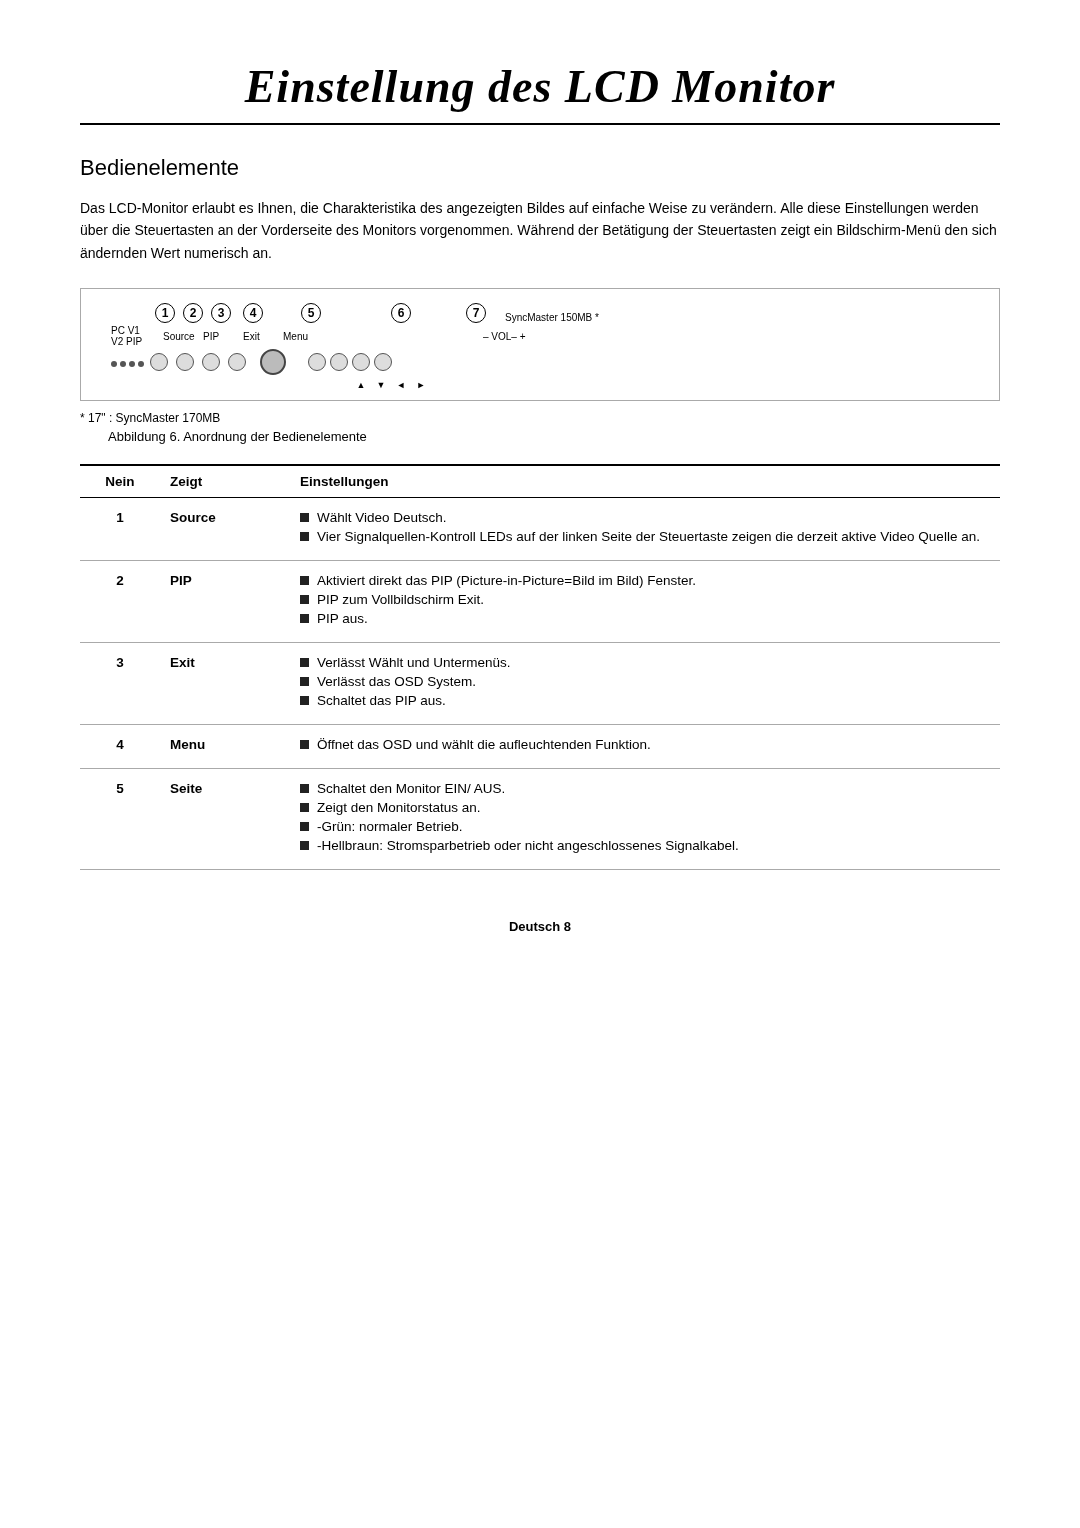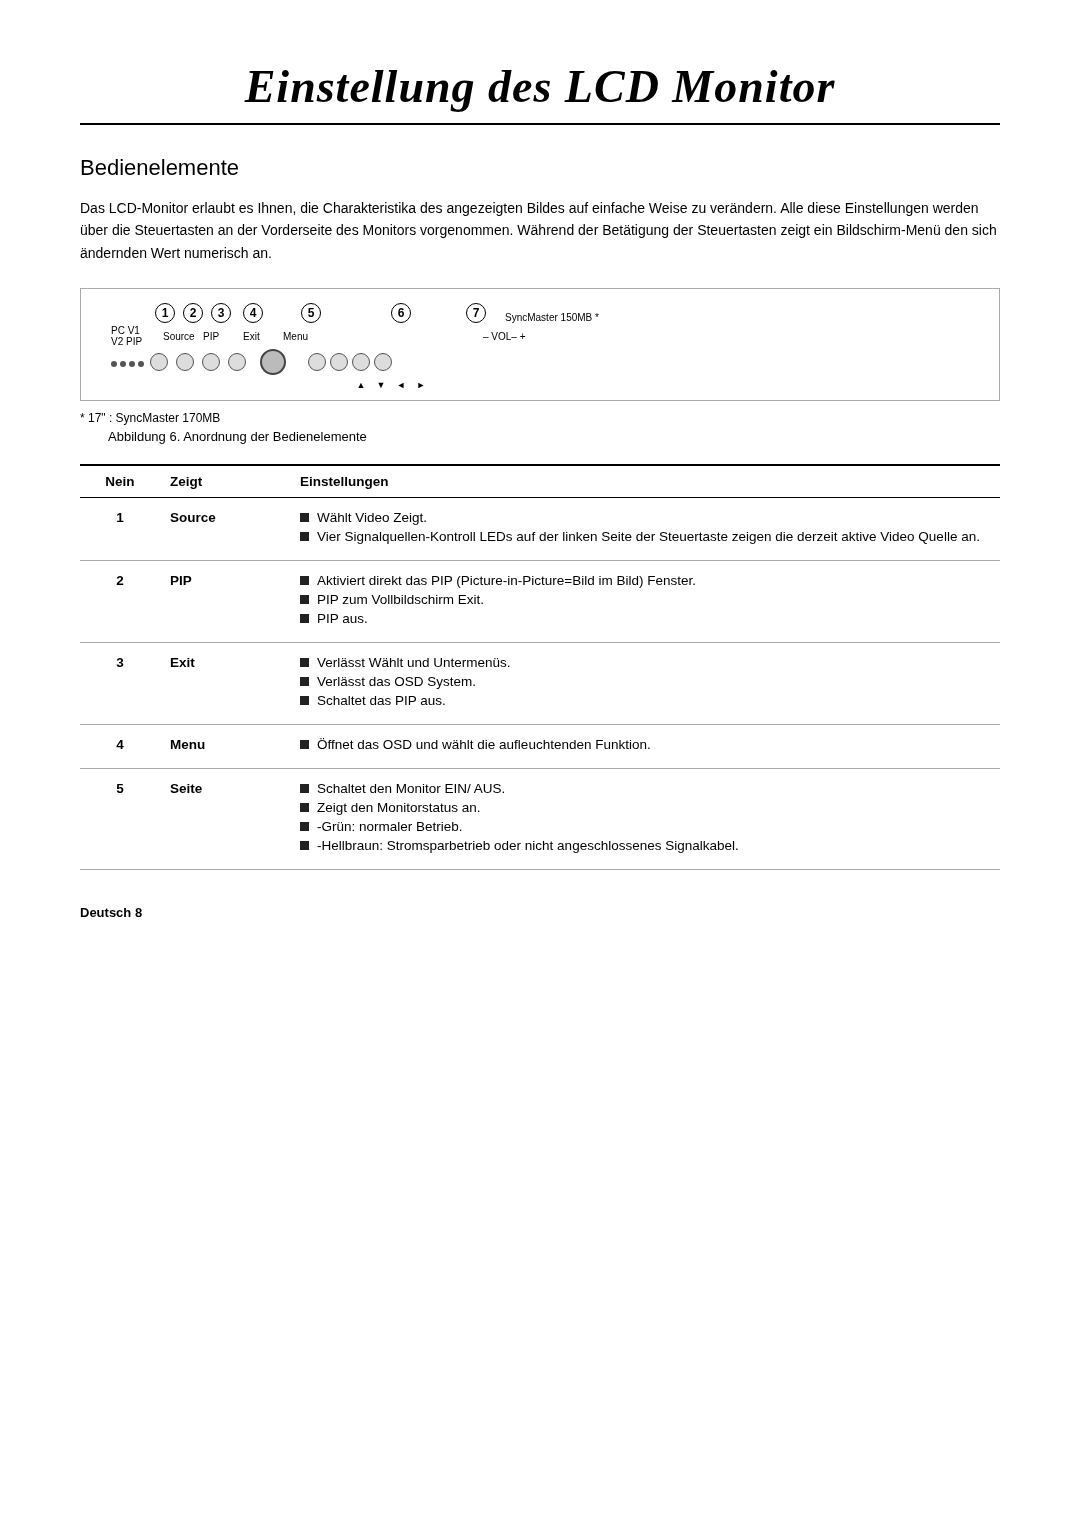--- a/index.html
+++ b/index.html
@@ -98,21 +98,21 @@
     .diagram-caption {
       font-size: 13px;
       margin-bottom: 20px;
       margin-left: 28px;
     }
     
     table {
       width: 100%;
       border-collapse: collapse;
       font-size: 13.5px;
-      margin-bottom: 35px;
+      margin-bottom: 49px;
     }
     table th {
       border-top: 2px solid #000;
       border-bottom: 1.5px solid #000;
       padding: 8px 10px;
       text-align: left;
       font-weight: bold;
     }
     table td {
       border-bottom: 1px solid #aaa;
@@ -130,21 +130,21 @@
     .bullet-square {
       width: 9px;
       height: 9px;
       background: #222;
       display: inline-block;
       margin-right: 8px;
       margin-top: 3px;
       flex-shrink: 0;
     }
     .footer {
-      text-align: left;
+      text-align: center;
       font-size: 13px;
       font-weight: bold;
       margin-top: 30px;
     }
     
     .diag-inner {
       position: relative;
     }
     .diag-top {
       display: flex;
@@ -247,21 +247,21 @@
       <th class="col-desc">Einstellungen</th>
     </tr>
   </thead>
   <tbody id="table-body">
   <tr>
         <td class="col-nein">1</td>
         <td class="col-name">Source</td>
         <td class="col-desc">
           <div class="bullet-item">
             <span class="bullet-square"></span>
-            <span>Wählt Video Zeigt.</span>
+            <span>Wählt Video Deutsch.</span>
           </div>
           <div class="bullet-item">
             <span class="bullet-square"></span>
             <span>Vier Signalquellen-Kontroll LEDs auf der linken Seite der Steuertaste zeigen die derzeit aktive Video Quelle an.</span>
           </div>
         </td>
       </tr>
       <tr>
         <td class="col-nein">2</td>
         <td class="col-name">PIP</td>

